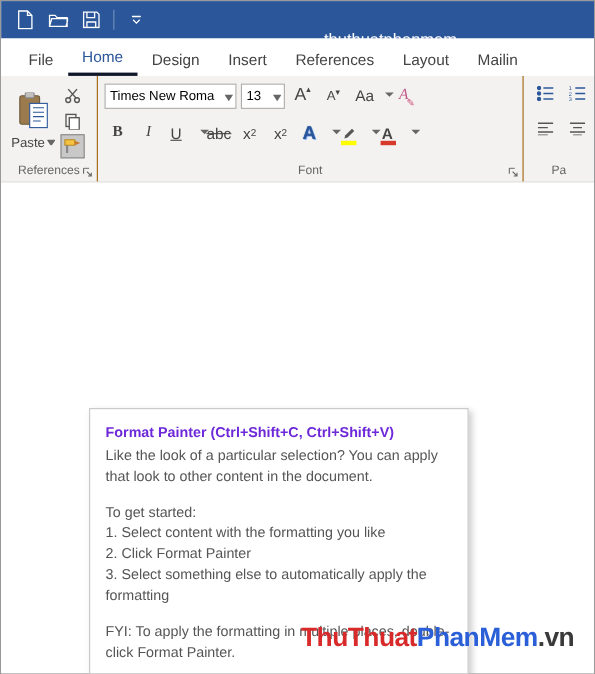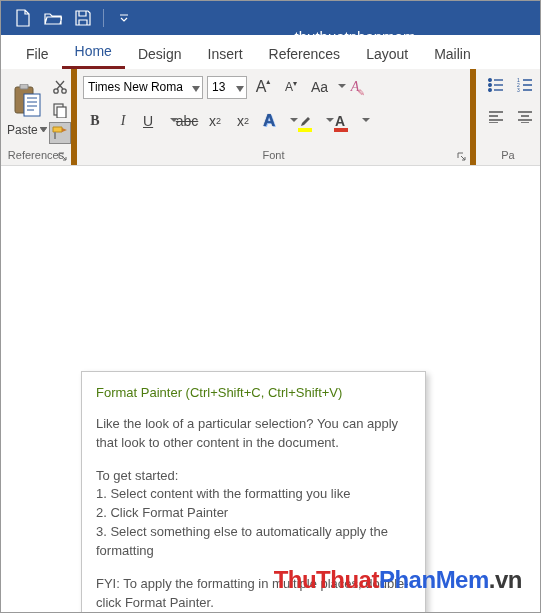--- a/index.html
+++ b/index.html
@@ -5,23 +5,23 @@
   * { box-sizing: border-box; margin: 0; padding: 0; }
   body { font-family: "Segoe UI", Tahoma, sans-serif; font-size: 13px; background: #fff; width: 541px; height: 613px; overflow: hidden; border: 1px solid #999; }
   .titlebar { background: #2b579a; height: 34px; display: flex; align-items: center; padding: 0 8px; color: #fff; }
   .qat { display: flex; gap: 2px; align-items: center; }
   .qat-btn { width: 28px; height: 28px; display: flex; align-items: center; justify-content: center; cursor: pointer; }
   .qat-btn svg { stroke: #fff; fill: none; stroke-width: 1.2; }
   .qat-sep { width: 1px; height: 18px; background: rgba(255,255,255,0.35); margin: 0 4px; }
   .title { flex: 1; text-align: center; font-size: 15px; margin-left:40px;margin-top:36px; }
   .tabs { background: #fff; display: flex; align-items: flex-end; height: 34px; padding: 0 12px; gap: 0; color: #444; font-size: 14px; }
   .tab { padding: 7px 13px 7px; cursor: pointer; }
-  .tab.active { color: #2b579a; border-bottom: 3px solid #7f1d1d; font-weight: 400; }
+  .tab.active { color: #2b579a; border-bottom: 3px solid #0f172a; font-weight: 400; }
   .ribbon { background: #f3f2f1; border-bottom: 1px solid #d9d9d9; display: flex; height: 97px; }
-  .group { display: flex; flex-direction: column; border-right: 6px solid #a16207; }
+  .group { display: flex; flex-direction: column; border-right: 1px solid #a16207; }
   .group-body { flex: 1; display: flex; padding: 4px 6px 0 6px; }
   .group-label { height: 18px; display: flex; align-items: center; justify-content: center; font-size: 11px; color: #666; position: relative; padding: 0 4px 2px; }
   .dlaunch { position: absolute; right: 3px; bottom: 3px; width: 12px; height: 12px; display:flex; align-items:center; justify-content:center; cursor:pointer;}
   .dlaunch svg { stroke:#666; fill:none; stroke-width:1;}
   .paste-col { display:flex; flex-direction:column; align-items:center; justify-content:center; width:46px; cursor:pointer; }
   .paste-icon svg { width:30px; height:34px; }
   .paste-lbl { font-size:12px; color:#444; margin-top:2px; display:flex; align-items:center; gap:2px;}
   .paste-lbl svg{width:7px;height:5px;stroke:#666;fill:#666;}
   .clip-col { display:flex; flex-direction:column; gap:1px; justify-content:center; padding-left:2px;}
   .sm-btn { width:22px; height:22px; display:flex; align-items:center; justify-content:center; cursor:pointer;}
@@ -36,21 +36,21 @@
   .r-btn.split::after{content:""; position:absolute; right:-7px; top:9px; border-left:4px solid transparent;border-right:4px solid transparent;border-top:4px solid #666;}
   .r-btn.splitw{width:32px; justify-content:flex-start; padding-left:4px;}
   .font-bot { display:flex; align-items:center; gap:4px; height:28px; margin-top:6px;}
   .sup{font-size:9px; vertical-align:super;}
   .sub{font-size:9px; vertical-align:sub;}
   .strike{text-decoration:line-through;}
   .under{text-decoration:underline;}
   .para-col{display:flex;flex-direction:column;gap:8px;padding:4px 4px 0 8px;}
   .para-row{display:flex;gap:6px;}
   .tooltip { position:absolute; left:80px; top:205px; width:345px; background:#fff; border:1px solid #c6c6c6; box-shadow:3px 3px 6px rgba(0,0,0,0.2); padding:12px 14px; font-size:13px; color:#555; line-height:1.45;}
-  .tooltip h4{font-size:13px; font-weight:normal; color:#4d7c0f; margin-bottom:12px;}
+  .tooltip h4{font-size:13px; font-weight:bold; color:#6d28d9; margin-bottom:2px;}
   .tooltip p{margin-bottom:14px;}
   .tooltip .steps{margin-bottom:14px;}
   .watermark{position:absolute; right:18px; bottom:20px; font-size:24px; font-weight:700; letter-spacing:-0.5px;}
   .wm1{color:#d82a2a;} .wm2{color:#2a5fd8;} .wm3{color:#3a3a3a;}
   .docarea{position:relative; height:calc(613px - 34px - 34px - 97px); background:#fff;}
 </style>
 </head>
 <body>
 
 <div class="titlebar">
@@ -84,21 +84,21 @@
   <div class="tab">File</div>
   <div class="tab active">Home</div>
   <div class="tab">Design</div>
   <div class="tab">Insert</div>
   <div class="tab">References</div>
   <div class="tab">Layout</div>
   <div class="tab">Mailin</div>
 </div>
 
 <div class="ribbon">
-  <div class="group" style="width:76px">
+  <div class="group" style="width:88px">
     <div class="group-body">
       <div class="paste-col">
         <div class="paste-icon"><svg viewBox="0 0 30 34">
               <rect x="3" y="3" width="18" height="26" rx="2" fill="#9b7b4d" stroke="#6b5a3a"></rect>
               <rect x="8" y="0" width="8" height="5" rx="1" fill="#c0c0c0" stroke="#888"></rect>
               <rect x="12" y="10" width="16" height="22" fill="#fff" stroke="#2b579a"></rect>
               <path d="M15 14h10M15 18h10M15 22h10M15 26h7" stroke="#2b579a"></path>
             </svg></div>
         <div class="paste-lbl">
             <span>Paste</span>

